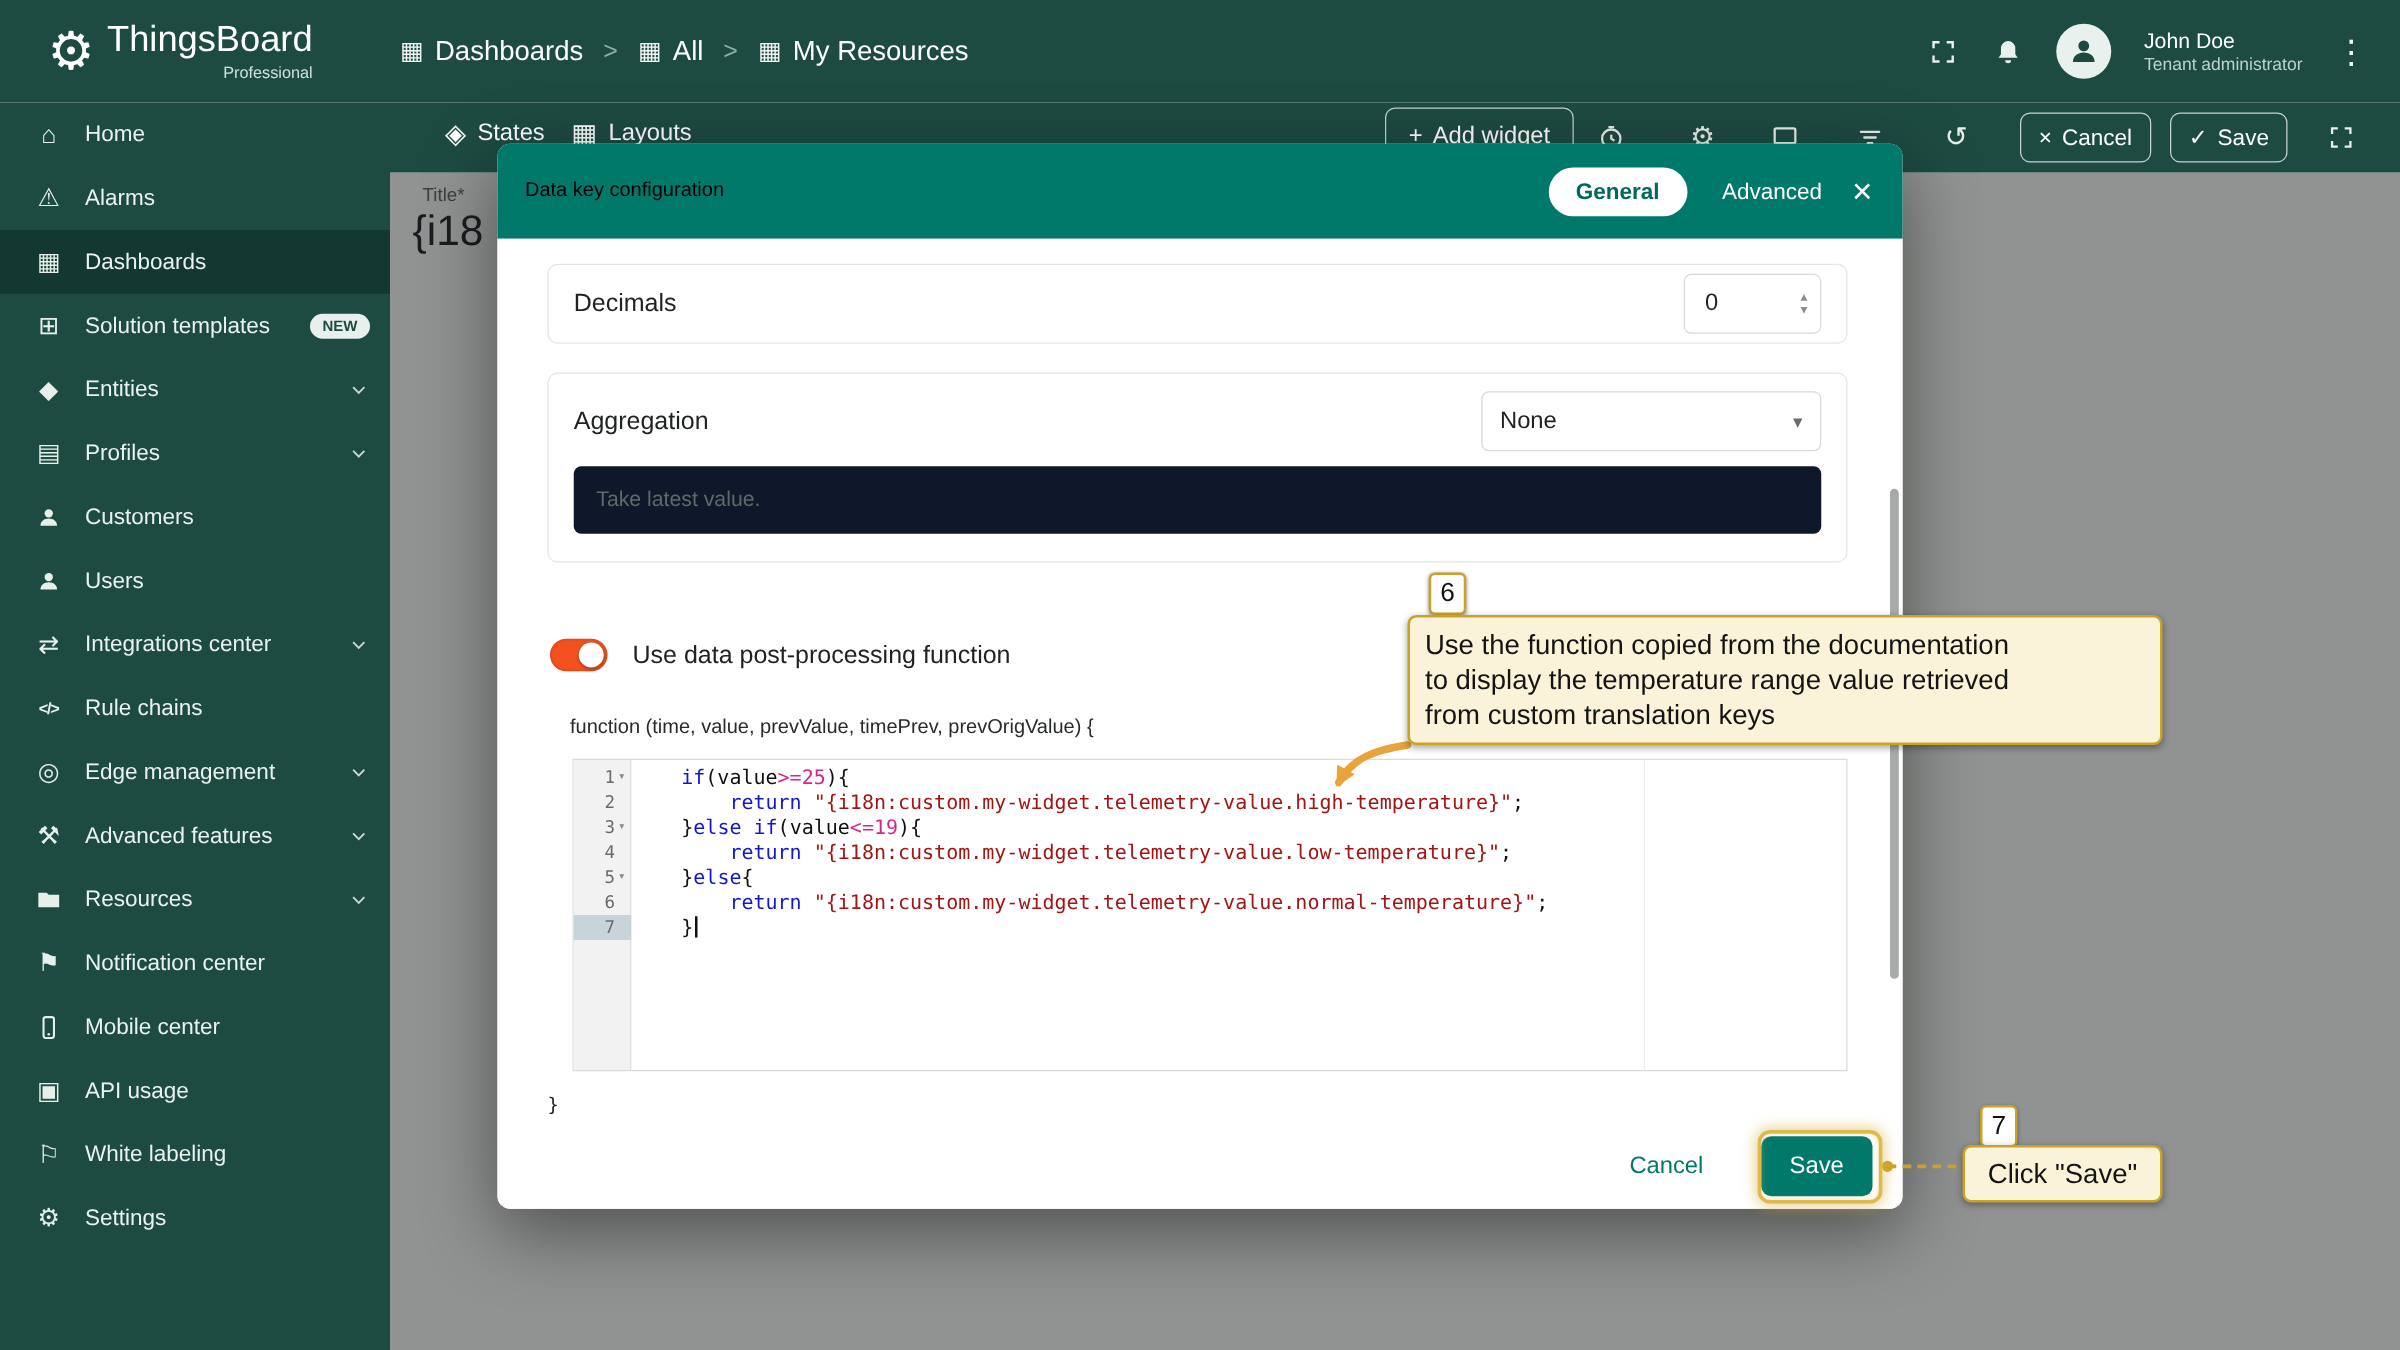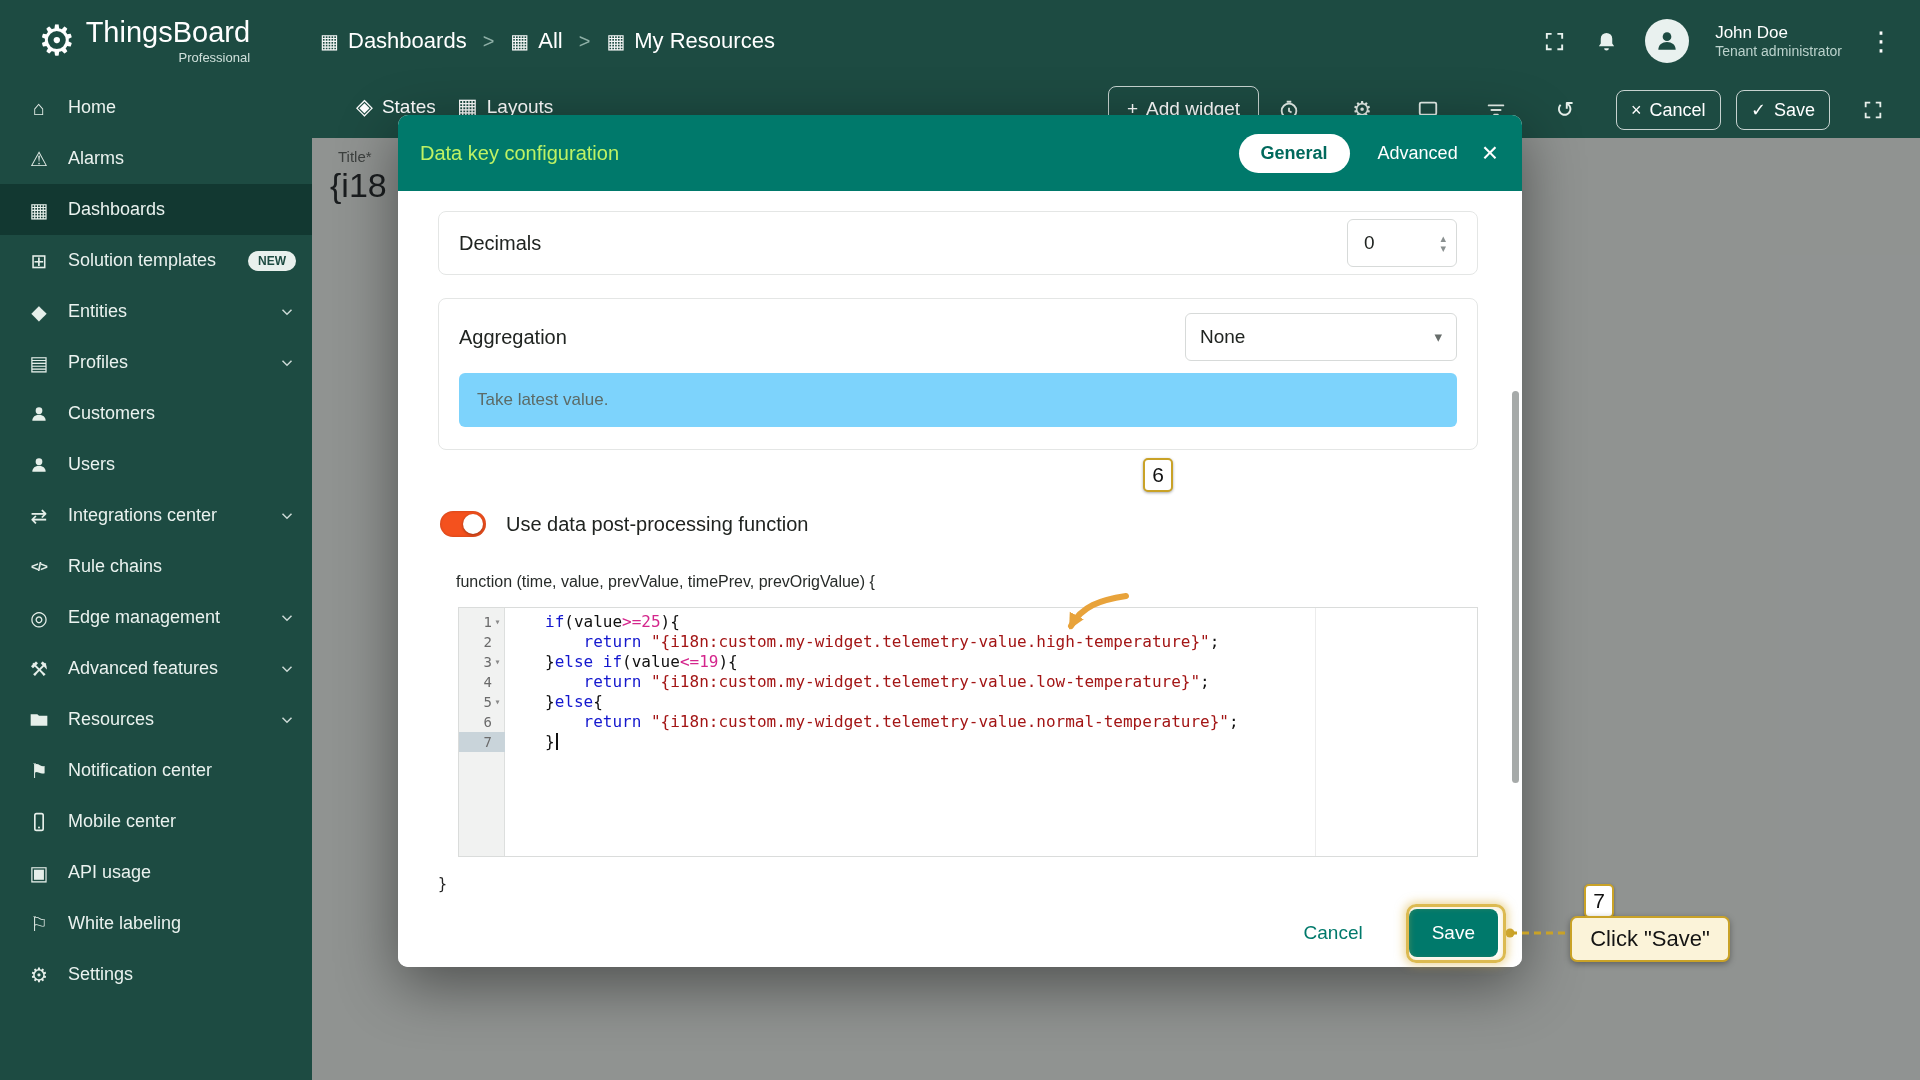--- a/index.html
+++ b/index.html
@@ -64,42 +64,42 @@
   .canvas-title-label { position:absolute; left:26px; top:10px; font-size:15px; color:#5A5F5E; }
   .canvas-title-value { position:absolute; left:18px; top:28px; font-size:34px; font-weight:500; color:#22262A; }
   .backdrop { position:absolute; left:312px; top:138px; width:1608px; height:942px;
     background:rgba(14,17,16,.40); z-index:40; }
 
   
   .modal { position:absolute; left:398px; top:115px; width:1124px; height:852px; z-index:50;
     border-radius:10px; background:#fff; box-shadow:0 18px 60px rgba(0,0,0,.45); }
   .modal-header { height:76px; background:#00796B; border-radius:10px 10px 0 0;
     display:flex; align-items:center; padding:0 24px 0 22px; }
-  .modal-title { color:#bef264; font-size:20px; font-weight:500;text-align:center; }
+  .modal-title { color:#000000; font-size:16px; font-weight:500;text-align:center; }
   .tabs { margin-left:auto; display:flex; align-items:center; gap:28px; margin-right:24px; }
   .tab-general { background:#fff; color:#00695C; font-size:18px; font-weight:700;
     padding:9px 22px; border-radius:22px; cursor:pointer; }
   .tab-advanced { color:#fff; font-size:18px; font-weight:500; cursor:pointer; }
   .modal-close { color:#fff; font-size:28px; line-height:1; cursor:pointer; }
   .modal-body { position:relative; height:776px; background:#fff; border-radius:0 0 10px 10px; overflow:hidden; }
 
   .card { position:absolute; left:40px; width:1040px; border:1px solid #E4E6E5; border-radius:8px; }
   .card-decimals { top:20px; height:64px; display:flex; align-items:center; padding:0 20px; }
   .field-label { font-size:20px; color:#202421; }
   .num-input { margin-left:auto; width:110px; height:48px; border:1px solid #D7DAD9; border-radius:6px;
     display:flex; align-items:center; padding:0 10px 0 16px; cursor:text; }
   .num-value { font-size:19px; color:#202421; flex:1; }
   .spin { display:flex; flex-direction:column; color:#8A9090; font-size:11px; line-height:10px; cursor:pointer; }
   .card-agg { top:107px; height:152px; padding:14px 20px; }
   .agg-row { display:flex; align-items:center; height:48px; }
   .select { margin-left:auto; width:272px; height:48px; border:1px solid #D7DAD9; border-radius:6px;
     display:flex; align-items:center; padding:0 14px; cursor:pointer; }
   .select-value { font-size:19px; color:#202421; }
   .select-arrow { margin-left:auto; color:#676D6B; font-size:15px; }
-  .agg-hint { margin-top:12px; height:54px; background:#7dd3fc; border-radius:6px;
+  .agg-hint { margin-top:12px; height:54px; background:#0f172a; border-radius:6px;
     display:flex; align-items:center; padding:0 18px; font-size:17px; color:#5C6B67; }
 
   .toggle-row { position:absolute; left:42px; top:313px; display:flex; align-items:center; gap:20px; height:40px; }
   .toggle { position:relative; width:46px; height:26px; border-radius:13px; background:#F4511E; cursor:pointer;
     box-shadow:inset 0 0 3px rgba(0,0,0,.2); }
   .toggle-knob { position:absolute; right:3px; top:3px; width:20px; height:20px; border-radius:50%;
     background:#fff; box-shadow:0 1px 3px rgba(0,0,0,.4); }
   .toggle-label { font-size:20px; color:#202421; }
 
   .fn-signature { position:absolute; left:58px; top:382px; font-size:16px; color:#272B29; }
@@ -507,16 +507,19 @@
       <marker id="ah" markerUnits="userSpaceOnUse" markerWidth="18" markerHeight="18" refX="12" refY="8" orient="auto">
         <path d="M0 0 L16 8 L0 16 z" fill="#E8A33B"></path>
       </marker>
     </defs>
     <path d="M1126 596 C 1100 600 1082 606 1071 626" stroke="#E8A33B" stroke-width="6" fill="none" stroke-linecap="round" marker-end="url(#ah)"></path>
     <line x1="1510" y1="933" x2="1566" y2="933" stroke="#C9A227" stroke-width="3" stroke-dasharray="7 5"></line>
     <circle cx="1510" cy="933" r="4.5" fill="#C9A227"></circle>
   </svg>
   <div class="save-ring"></div>
   <div class="anno-badge" id="badge6">6</div>
+  <div class="anno-callout" id="callout6">Use the function copied from the documentation
+to display the temperature range value retrieved
+from custom translation keys</div>
   <div class="anno-badge" id="badge7">7</div>
   <div class="anno-callout" id="callout7">Click "Save"</div>
 
 </div>
 
 </body></html>

